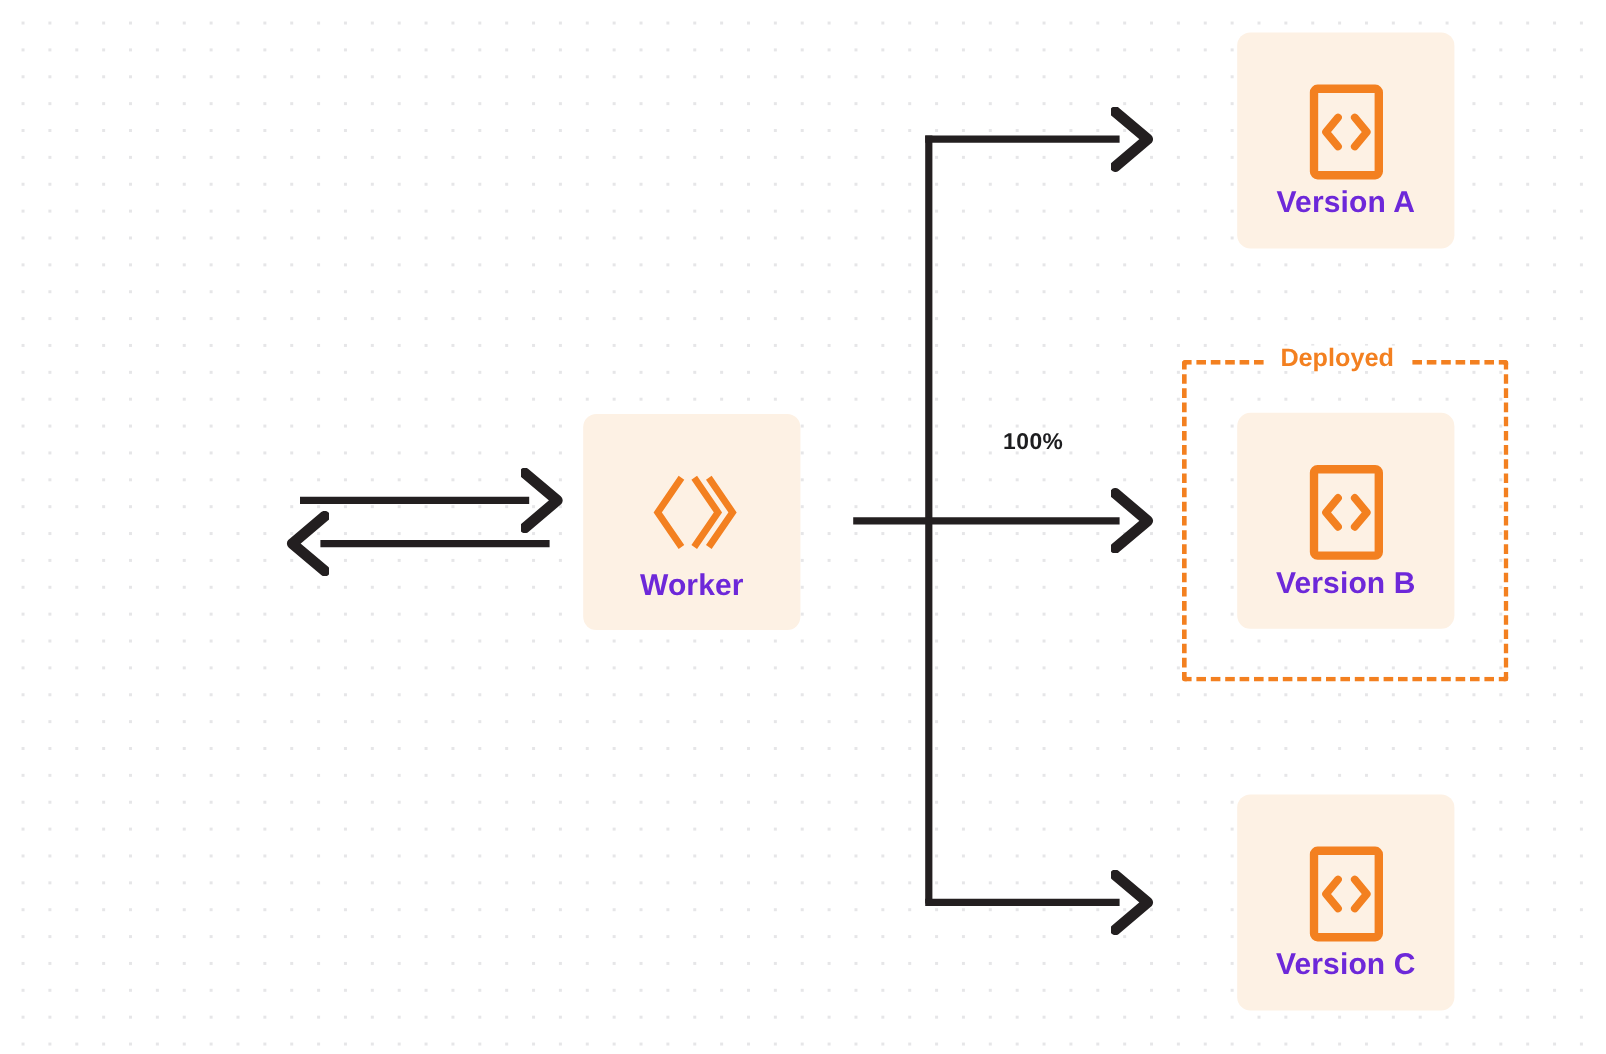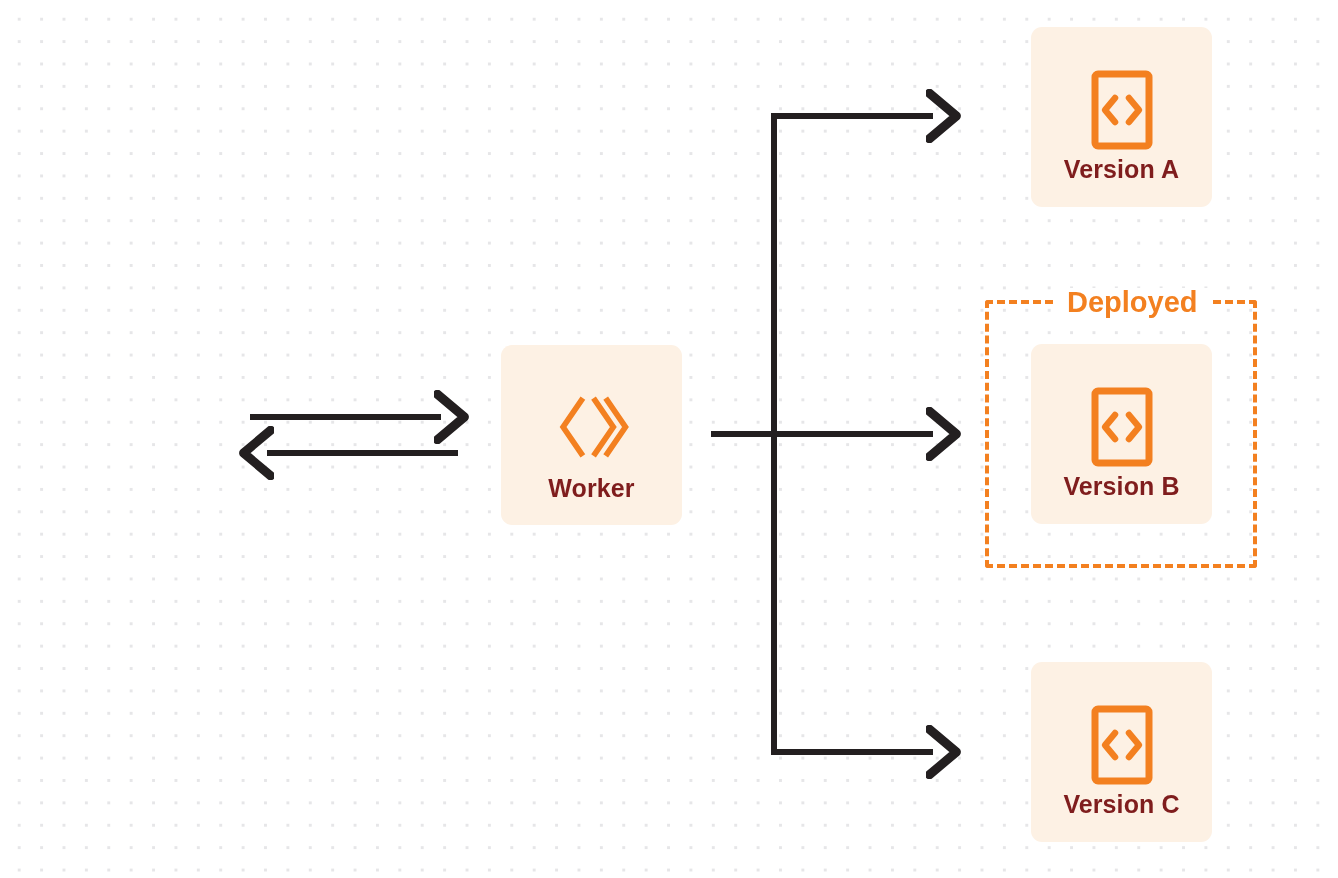--- a/index.html
+++ b/index.html
@@ -32,21 +32,21 @@
     box-sizing: border-box;
   }
   .node-client {
     background-color: #f2f3f4;
   }
   .node-orange {
     background-color: #fdf1e4;
   }
   .node-label {
     font-weight: bold;
-    color: #7f1d1d;
+    color: #6d28d9;
     letter-spacing: 0.1px;
     text-align: center;
     white-space: nowrap;
   }
   .node-label-lg {
     font-size: 25px;
   }
   .icon-wrap {
     display: flex;
     align-items: center;
@@ -55,21 +55,21 @@
   .deployed-box {
     position: absolute;
     border: 4px dashed #f38020;
     border-radius: 3px;
     box-sizing: border-box;
   }
   .deployed-label {
     position: absolute;
     color: #f38020;
     font-weight: bold;
-    font-size: 29px;
+    font-size: 21px;
     background-color: #ffffff;
     padding: 0 12px;
     white-space: nowrap;
     line-height: 1;
   }
   .traffic-label {
     position: absolute;
     color: #1d1d1f;
     font-weight: bold;
     font-size: 19px;
@@ -122,24 +122,25 @@
     <g>
       <line x1="711" y1="434" x2="933" y2="434" stroke="#231f20" stroke-width="6" stroke-linecap="butt" marker-end="url(#arrowRight)"></line>
     </g>
 
     <g>
       <line x1="771" y1="752" x2="933" y2="752" stroke="#231f20" stroke-width="6" stroke-linecap="butt" marker-end="url(#arrowRight)"></line>
     </g>
   </svg>
 
   <div class="traffic-label" style="left: 771px; top: 352px; width: 180px;">
+    <div>100%</div>
   </div>
 
 
-  <div class="node node-orange" style="left: 501px; top: 345px; width: 181px; height: 180px;">
+  <div class="node node-orange" style="left: 486px; top: 345px; width: 181px; height: 180px;">
     <div class="icon-wrap" style="width: 76px; height: 76px; margin-bottom: 16px;">
       <svg viewBox="0 0 100 100" width="76" height="76" aria-hidden="true">
         <g fill="none" stroke="#f38020" stroke-width="7.5" stroke-linejoin="miter" stroke-linecap="butt">
           <path d="M38 12 L12 50 L38 88"></path>
           <path d="M52 12 L78 50 L52 88"></path>
           <path d="M68 12 L94 50 L68 88"></path>
         </g>
       </svg>
     </div>
     <div class="node-label node-label-lg" style="position:absolute; bottom: 22px;">Worker</div>

